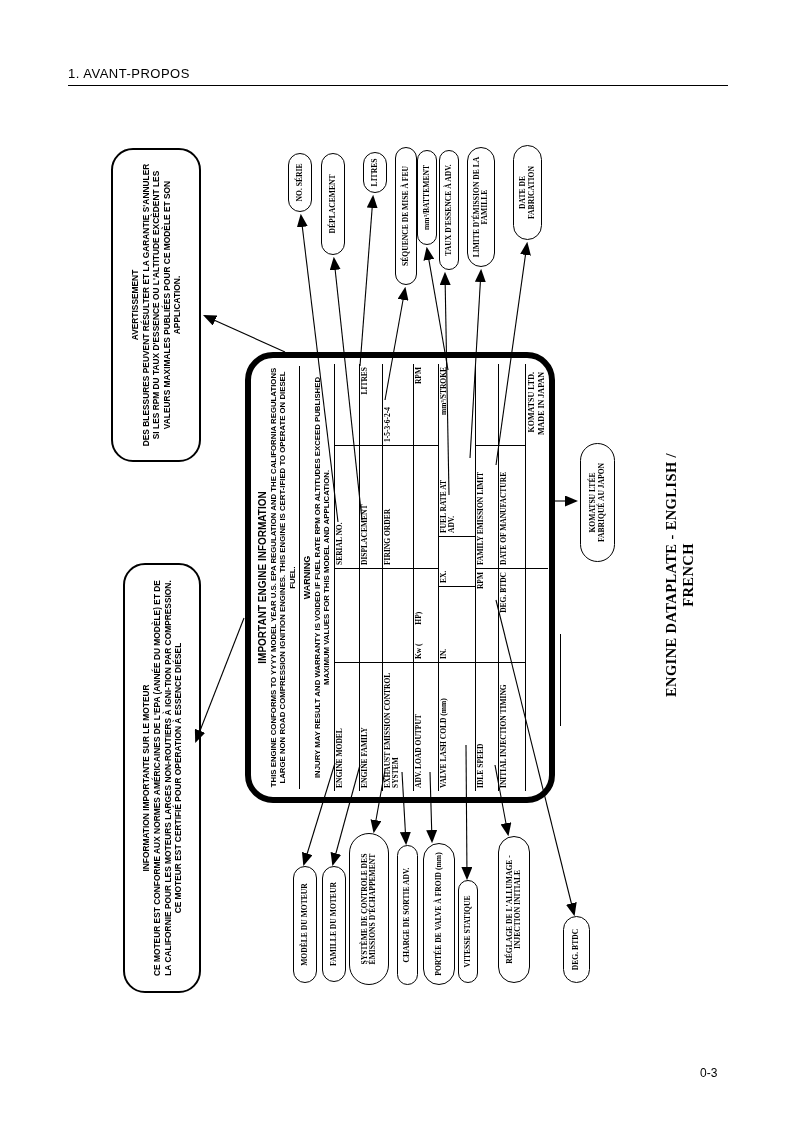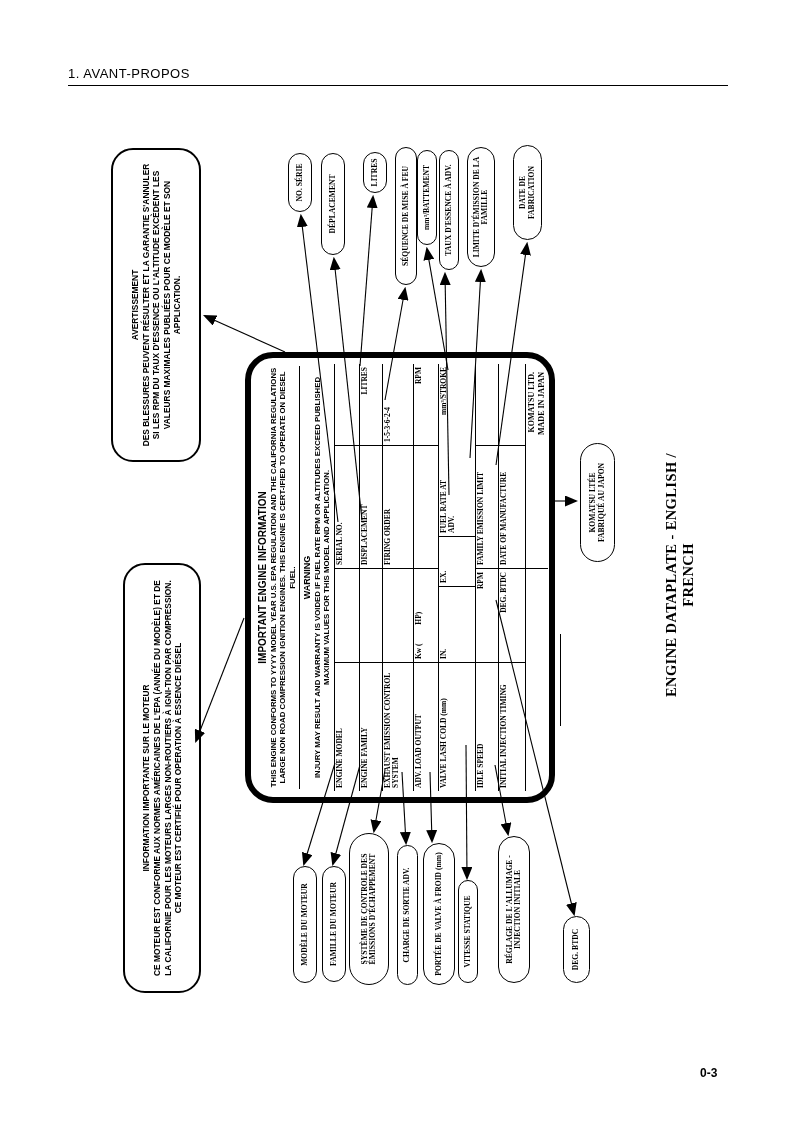--- a/index.html
+++ b/index.html
@@ -1,21 +1,21 @@
 <!DOCTYPE html>
 <html><head>
 <meta charset="utf-8">
 <style>
   html,body{margin:0;padding:0;background:#fff;}
   #page{position:relative;width:794px;height:1123px;background:#fff;overflow:hidden;
         font-family:"Liberation Sans",sans-serif;color:#000;border-radius:11px;}
   
   .page-header{position:absolute;left:68px;top:66px;width:660px;font-size:13px;
                letter-spacing:.5px;padding-bottom:4px;border-bottom:1.6px solid #000;}
-  .page-number{position:absolute;left:700px;top:1066px;font-size:12px;font-weight:700;}
+  .page-number{position:absolute;left:700px;top:1066px;font-size:12px;font-weight:400;}
   .watermark{position:absolute;left:297px;top:336px;font-family:"Liberation Serif",serif;
              font-size:27px;font-weight:600;letter-spacing:1px;color:#b3231b;z-index:30;}
   
   #land{position:absolute;left:95px;top:1010px;width:875px;height:615px;
         transform:rotate(-90deg);transform-origin:0 0;}
   #land .abs{position:absolute;box-sizing:border-box;}
   
   .bigbox{border:2.4px solid #000;border-radius:22px;text-align:center;
           font-weight:bold;font-size:8.4px;line-height:1.22;padding:5px 10px;
           display:flex;flex-direction:column;justify-content:center;background:#fff;}

